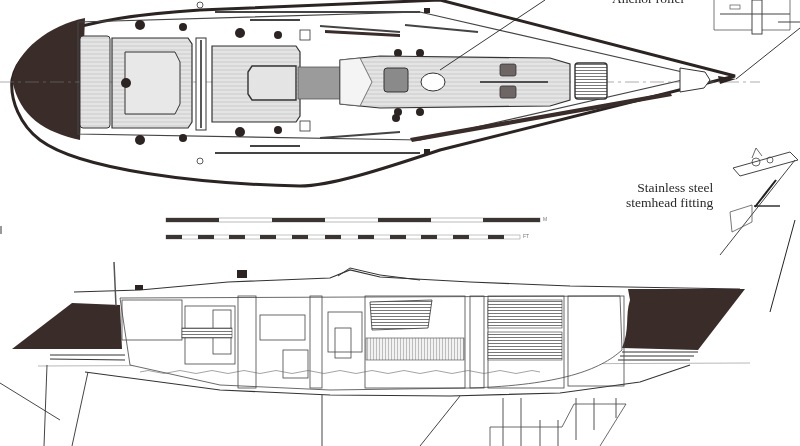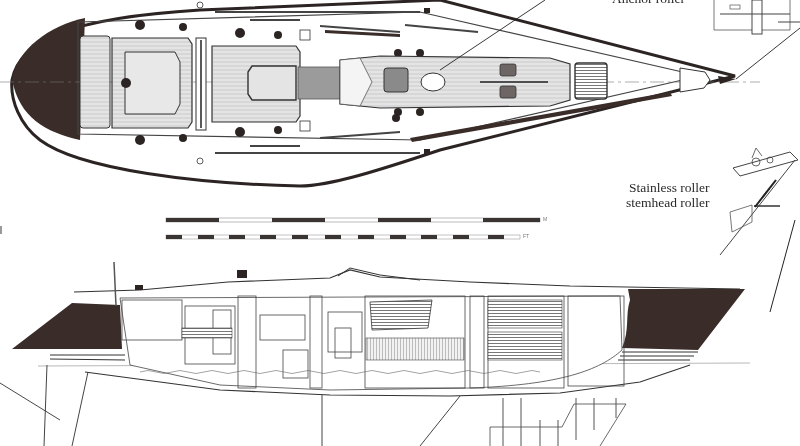--- a/index.html
+++ b/index.html
@@ -210,18 +210,18 @@
       <line x1="558" y1="420" x2="558" y2="446"></line>
       <line x1="576" y1="398" x2="576" y2="440"></line>
       <line x1="594" y1="398" x2="594" y2="430"></line>
       <line x1="616" y1="398" x2="616" y2="418"></line>
     </g>
   </g>
 </svg>
 
 <div class="label label-anchor">Anchor roller</div>
 <div class="label label-stem">
-  <div>Stainless roller</div>
-  <div>stemhead roller</div>
+  <div>Stainless steel</div>
+  <div>stemhead fitting</div>
 </div>
 <span class="scale-unit" style="left:543px;top:216px;">M</span>
 <span class="scale-unit" style="left:523px;top:233px;">FT</span>
 <div class="edge-mark"></div>
 
 </body></html>

